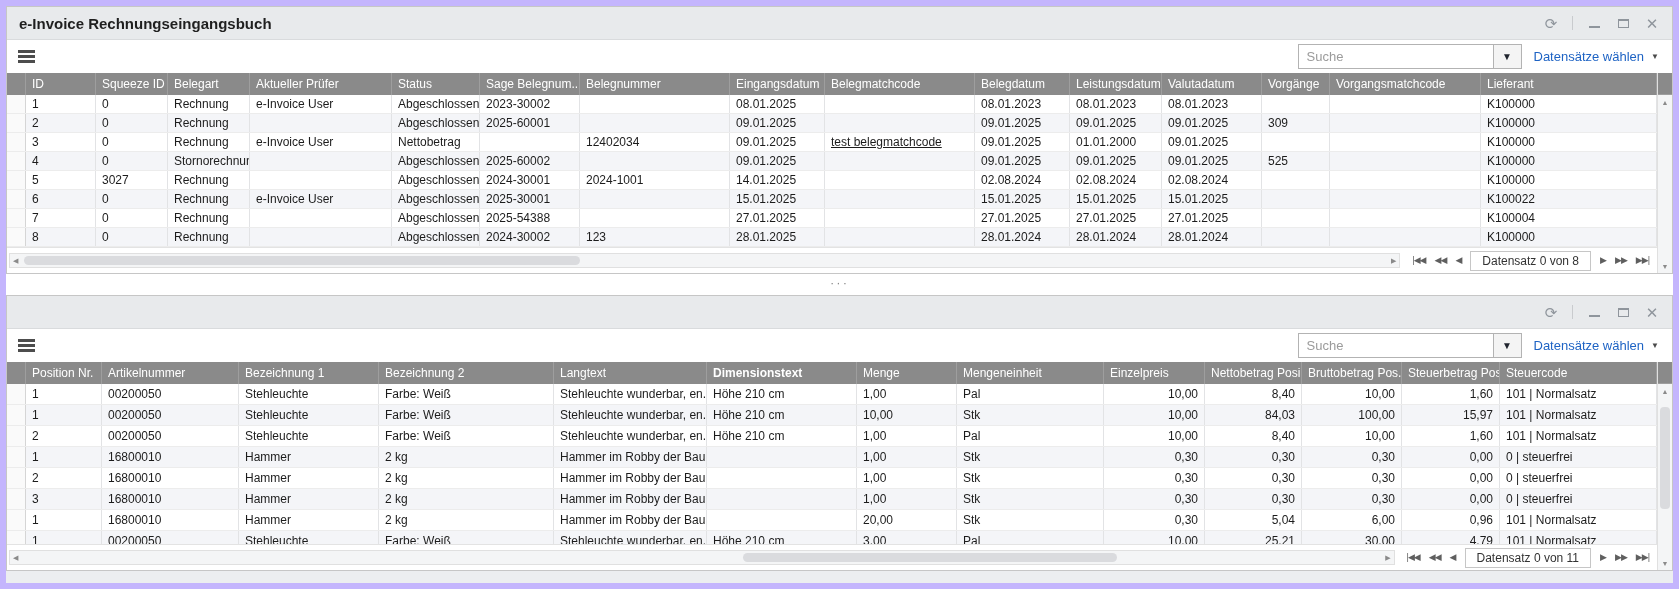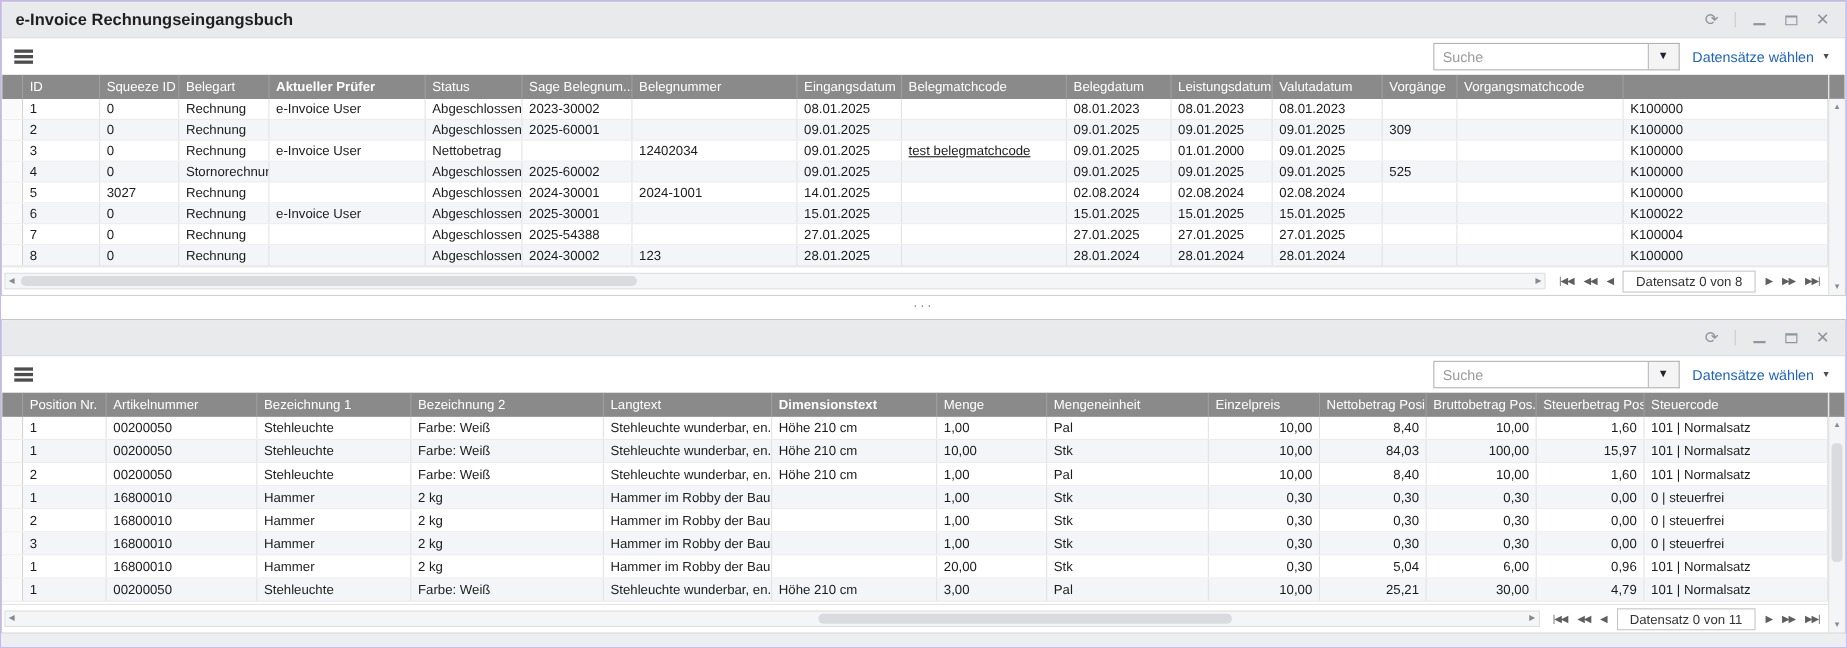--- a/index.html
+++ b/index.html
@@ -1,17 +1,17 @@
 <!DOCTYPE html>
 <html><head>
 <meta charset="utf-8">
 <style>
 *{box-sizing:border-box;margin:0;padding:0}
 html,body{width:1679px;height:589px;overflow:hidden;font-family:"Liberation Sans",sans-serif;background:#fff}
-.app{width:1679px;height:589px;border:1px solid #c4b5fd;display:flex;flex-direction:column;background:#fff}
+.app{width:1679px;height:589px;border:6px solid #c4b5fd;display:flex;flex-direction:column;background:#fff}
 .panel{border:1px solid #c6c6c6;display:flex;flex-direction:column;background:#fff;overflow:hidden}
 .panel.top{height:268px}
 .panel.bottom{flex:1}
 .titlebar{height:33px;flex:0 0 33px;background:#e8eaec;display:flex;align-items:center;padding:0 12px;border-bottom:1px solid #d9dbdd}
 .title{font-size:15px;font-weight:700;color:#1f1f1f}
 .wincontrols{margin-left:auto;display:flex;align-items:center;gap:13px}
 .wicon{color:#8f959c;font-size:15px;line-height:1;cursor:default;display:flex;align-items:center;justify-content:center;width:16px;height:16px}
 .wsep{width:1px;height:14px;background:#c9cbce}
 .min-shape{width:11px;height:2px;background:#8f959c;margin-top:8px}
 .max-shape{width:11px;height:9px;border:1px solid #8f959c;border-top:2px solid #8f959c}
@@ -87,31 +87,32 @@
         <span class="chooselink-caret">▼</span>
       </div>
     </div>
     <div class="gridwrap">
       <div class="gridleft">
         <div class="thead">
             <div class="th gutter"></div>
             <div class="th" style="width: 70px;">ID</div>
             <div class="th" style="width: 72px;">Squeeze ID</div>
             <div class="th" style="width: 82px;">Belegart</div>
-            <div class="th" style="width: 142px; font-weight: bold;">Aktueller Prüfer</div>
+            <div class="th" style="width: 142px;">Aktueller Prüfer</div>
             <div class="th" style="width: 88px;">Status</div>
             <div class="th" style="width: 100px;">Sage Belegnum...</div>
             <div class="th" style="width: 150px;">Belegnummer</div>
             <div class="th" style="width: 95px;">Eingangsdatum</div>
             <div class="th" style="width: 150px;">Belegmatchcode</div>
             <div class="th" style="width: 95px;">Belegdatum</div>
             <div class="th" style="width: 92px;">Leistungsdatum</div>
             <div class="th" style="width: 100px;">Valutadatum</div>
             <div class="th" style="width: 68px;">Vorgänge</div>
             <div class="th" style="width: 151px;">Vorgangsmatchcode</div>
+            <div class="th" style="width: 150px; flex: 1 1 150px;">Lieferant</div>
           </div>
         <div class="tbody">
             <div class="tr">
               <div class="td gutter"></div>
               <div class="td" style="width: 70px;">1</div>
               <div class="td" style="width: 72px;">0</div>
               <div class="td" style="width: 82px;">Rechnung</div>
               <div class="td" style="width: 142px;">e-Invoice User</div>
               <div class="td" style="width: 88px;">Abgeschlossen</div>
               <div class="td" style="width: 100px;">2023-30002</div>

